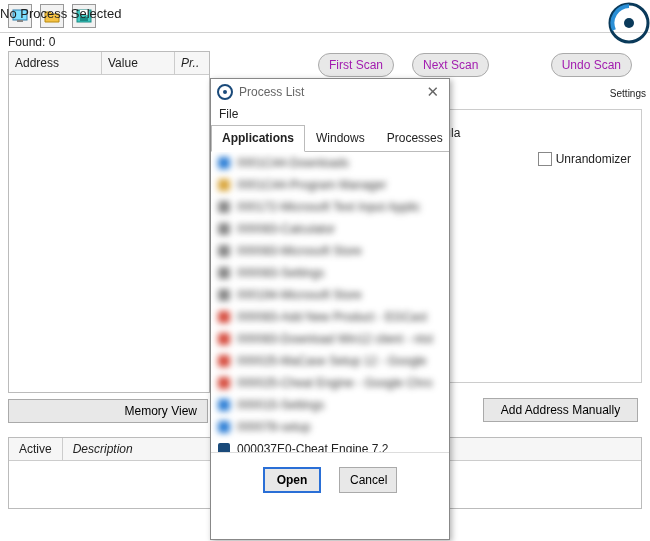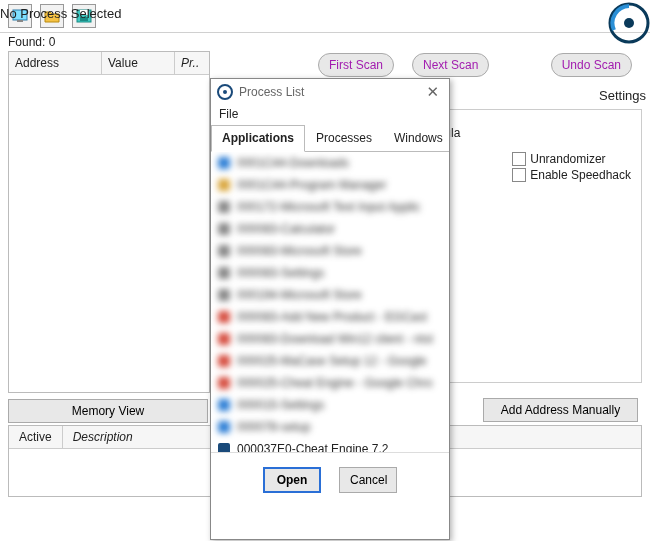--- a/index.html
+++ b/index.html
@@ -3,47 +3,47 @@
 <meta charset="utf-8">
 <style>
   html,body{margin:0;padding:0;font-family:"Segoe UI",Tahoma,sans-serif;font-size:12px;color:#222;background:#fff;}
   .app{position:relative;width:650px;height:541px;overflow:hidden;background:#fff;}
   
   .toolbar{display:flex;align-items:center;gap:8px;padding:4px 8px;border-bottom:1px solid #d0d0d0;}
   .title-center{position:absolute;left:0;right:0;top:6px;text-align:left;font-size:13px;pointer-events:none;}
   .tb-icon{width:22px;height:22px;border:1px solid #999;display:flex;align-items:center;justify-content:center;background:#f2f2f2;}
   .logo{position:absolute;top:2px;right:0;width:42px;height:42px;}
   .logo svg{width:42px;height:42px;}
-  .settings-lbl{position:absolute;top:88px;right:4px;font-size:13px;}
+  .settings-lbl{position:absolute;top:88px;right:4px;font-size:10px;}
   .found{padding:2px 8px;font-size:12px;}
   
   .main{display:flex;gap:8px;padding:0 8px;}
   .left{width:200px;border:1px solid #bbb;height:340px;display:flex;flex-direction:column;}
   .headers{display:flex;border-bottom:1px solid #ccc;background:#f6f6f6;font-size:12px;}
   .headers span{padding:4px 6px;border-right:1px solid #ccc;}
   .headers span:last-child{border-right:none;font-style:italic;}
   .h-addr{width:80px;} .h-val{width:60px;} .h-pr{flex:1;}
   .left-body{flex:1;}
   .btn{background:#e8e8e8;border:1px solid #aaa;padding:4px 10px;font-size:12px;cursor:pointer;}
   .btn.disabled{color:#a21caf;border-radius:12px;}
-  .memview{margin:6px 8px 2px 8px;width:200px;text-align:center;}
+  .memview{margin:6px 8px 2px 8px;width:200px;text-align:right;}
   
   .right{flex:1;position:relative;}
   .top-btns{display:flex;gap:18px;padding:2px 0 12px 100px;}
   .undo{position:absolute;top:2px;right:10px;}
   .scan-opts{border:1px solid #ccc;padding:14px 8px 8px 8px;margin-top:20px;height:250px;position:relative;}
   .combo{width:140px;height:20px;border:1px solid #aaa;background:#eee;display:inline-block;margin:4px 0;position:relative;}
   .combo::after{content:"";position:absolute;right:4px;top:7px;border-left:4px solid transparent;border-right:4px solid transparent;border-top:5px solid #555;}
   .chk{display:flex;align-items:center;gap:4px;margin:2px 0;font-size:12px;}
   .chk .box{width:12px;height:12px;border:1px solid #888;background:#fff;}
   .hexrow{width:120px;height:18px;border:1px solid #aaa;display:flex;align-items:center;justify-content:flex-end;padding:0 4px;margin:3px 0;font-family:Consolas,monospace;color:#777;}
   .exec{margin-top:6px;}
   .addman{position:absolute;top:398px;right:12px;width:155px;padding:4px 6px;}
   
-  .bottom{margin:0 8px;border:1px solid #bbb;height:70px;}
+  .bottom{margin:12px 8px;border:1px solid #bbb;height:70px;}
   .bottom .headers span{padding:4px 10px;}
   
   .dialog{position:absolute;left:210px;top:78px;width:238px;height:460px;background:#fff;border:1px solid #888;box-shadow:2px 2px 6px rgba(0,0,0,0.3);}
   .dlg-title{display:flex;align-items:center;padding:4px 6px;gap:6px;color:#666;}
   .dlg-title .close{margin-left:auto;font-size:15px;color:#666;cursor:pointer;padding:0 4px;}
   .dlg-menu{padding:2px 8px 4px 8px;font-size:12px;}
   .tabs{display:flex;border-bottom:1px solid #bbb;}
   .tab{padding:5px 10px;font-size:12px;border:1px solid transparent;cursor:pointer;}
   .tab.active{border:1px solid #bbb;border-bottom:1px solid #fff;background:#fff;margin-bottom:-1px;font-weight:600;}
   .plist{height:300px;overflow:hidden;border-bottom:1px solid #ddd;}
@@ -126,24 +126,20 @@
                 <span class="box"></span>
                 <span>Not</span>
               </div>
           </div>
         </div>
         <div style="position:absolute;right:10px;top:40px;">
           <div class="chk">
               <span class="box"></span>
               <span>Unrandomizer</span>
             </div>
-          <div class="chk">
-              <span class="box"></span>
-              <span>Enable Speedhack</span>
-            </div>
         </div>
         <div style="margin-top:40px;display:flex;gap:8px;">
           <div class="combo" style="width:60px"></div>
           <div>
             <div class="hexrow">00000000</div>
             <div class="hexrow">FFFFFFFF</div>
           </div>
         </div>
         <div class="chk exec">
             <span class="box"></span>
@@ -171,22 +167,22 @@
             <circle cx="8" cy="8" r="7" fill="none" stroke="#1a4a7a" stroke-width="2"></circle>
             <circle cx="8" cy="8" r="2" fill="#1a4a7a"></circle>
           </svg>
       </span>
       <span>Process List</span>
       <span class="close">✕</span>
     </div>
     <div class="dlg-menu">File</div>
     <div class="tabs">
       <div class="tab active">Applications</div>
+      <div class="tab">Windows</div>
       <div class="tab">Processes</div>
-      <div class="tab">Windows</div>
     </div>
     <div class="plist" id="plist">
         <div class="prow blur">
           <span class="picon">
             <svg width="14" height="14">
               <rect x="1" y="1" width="12" height="12" rx="2" fill="#2e7fd6"></rect>
             </svg>
           </span>
           <span>0001C44-Downloads</span>
         </div>

